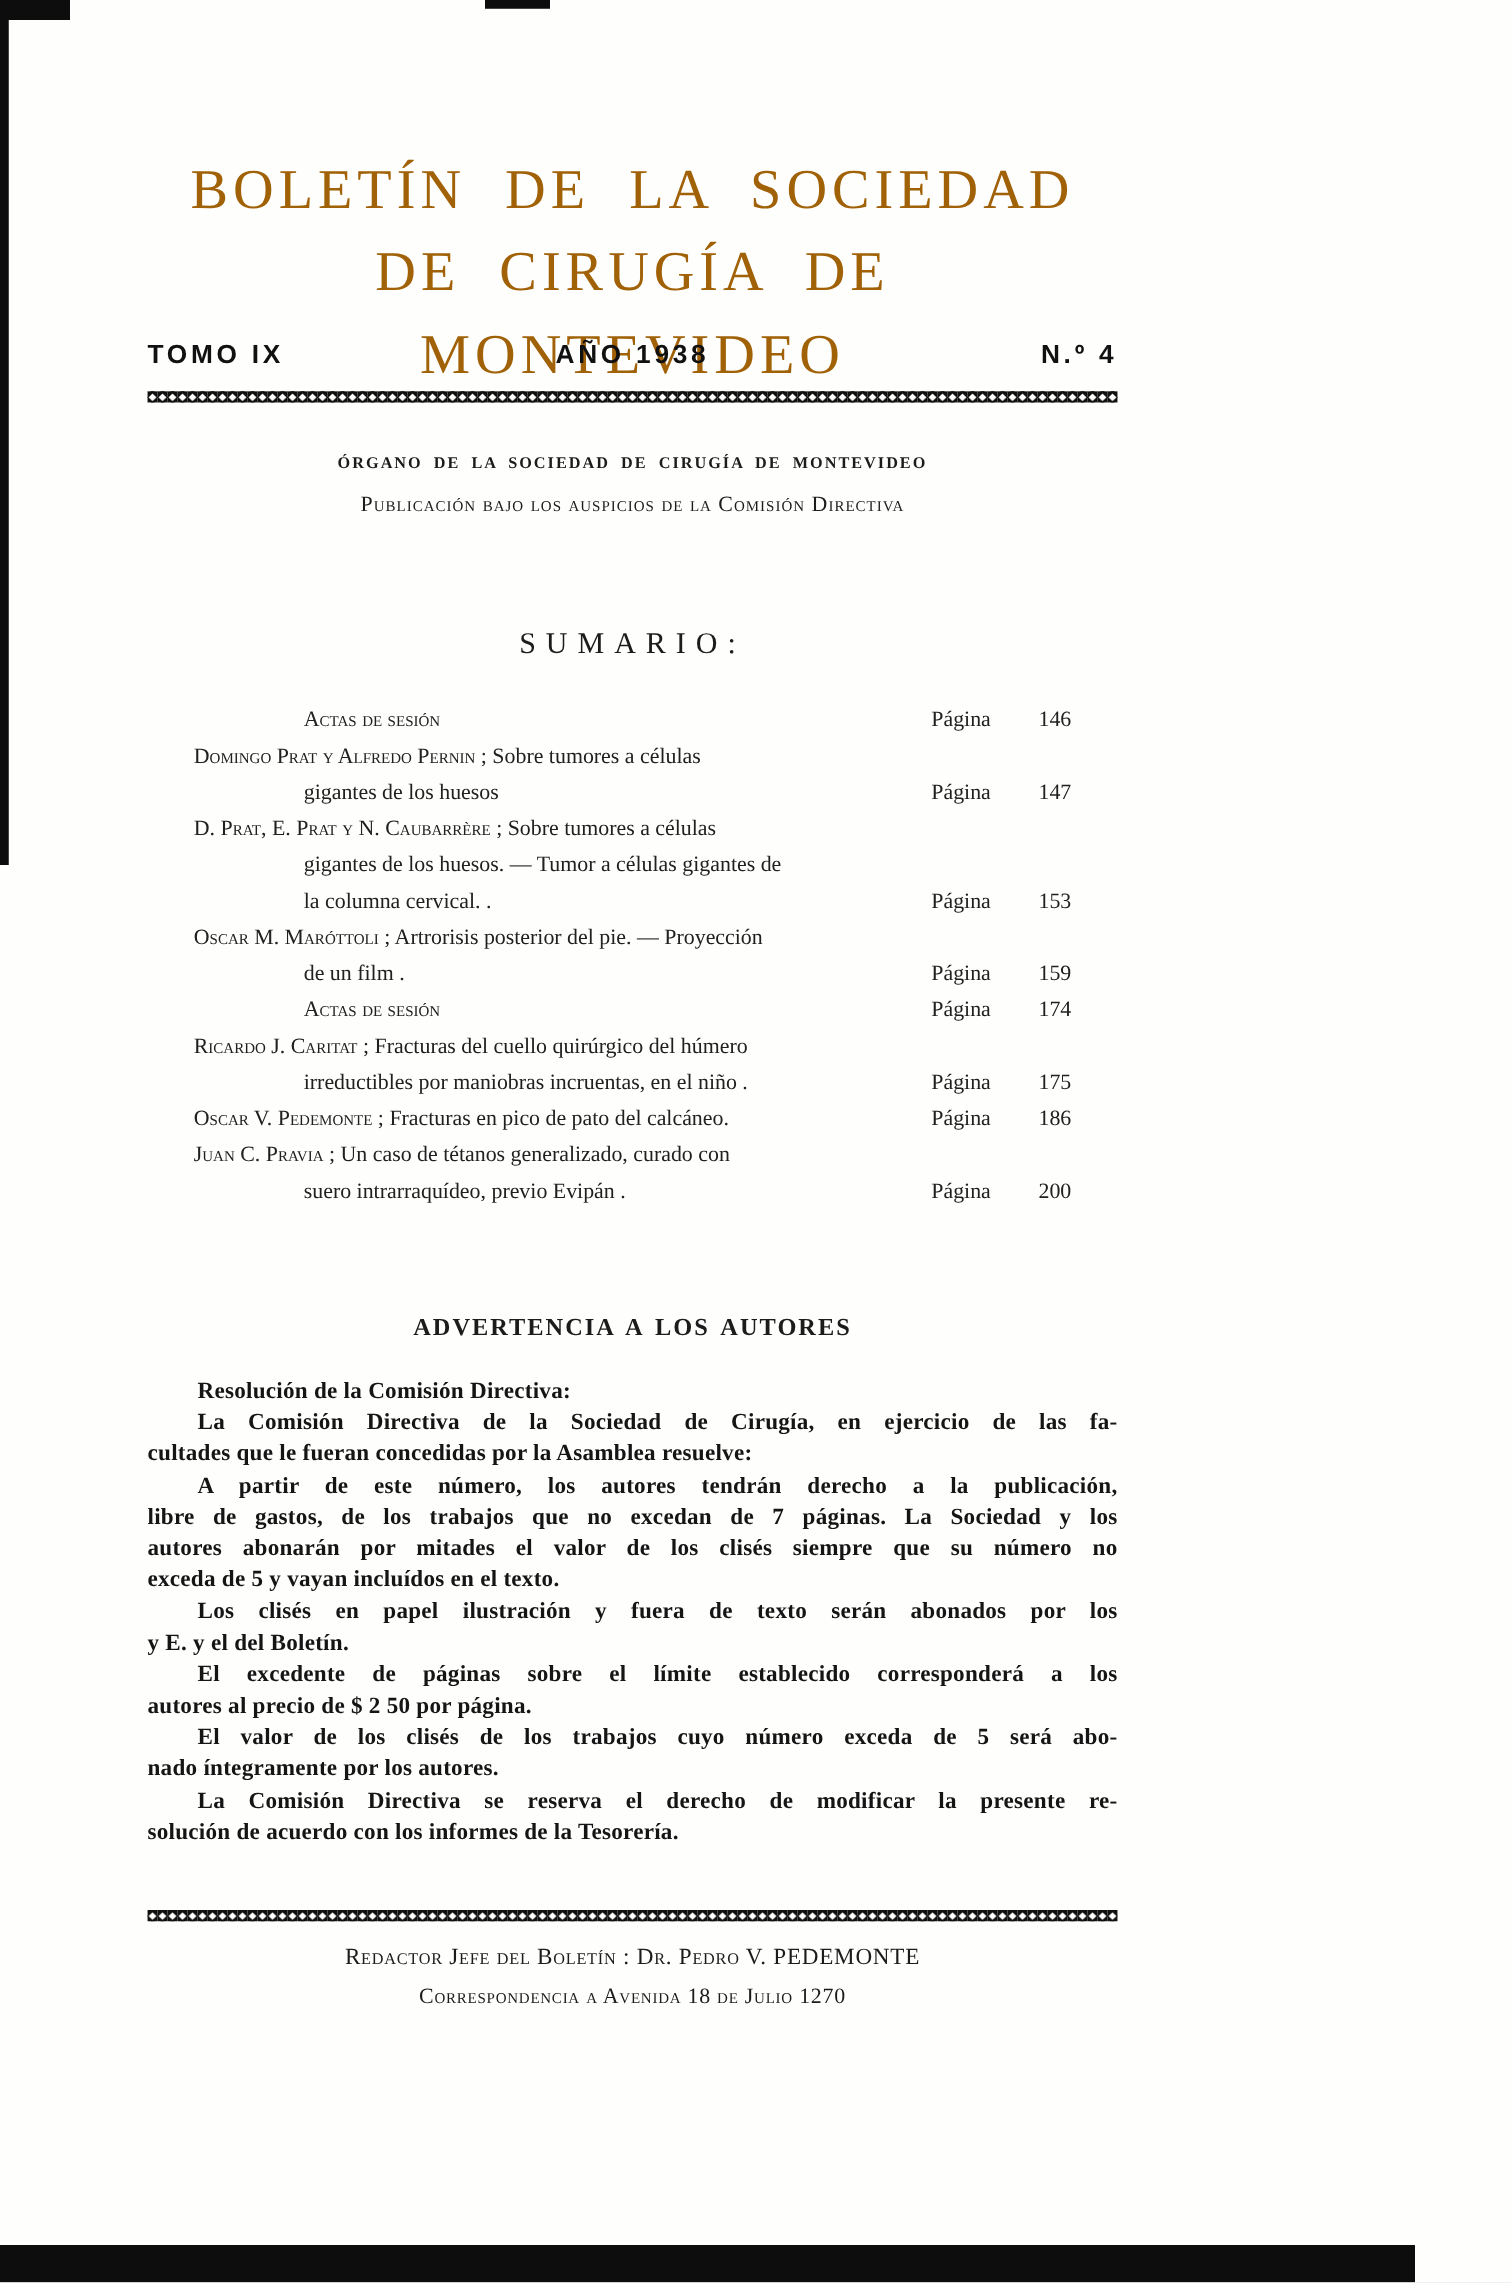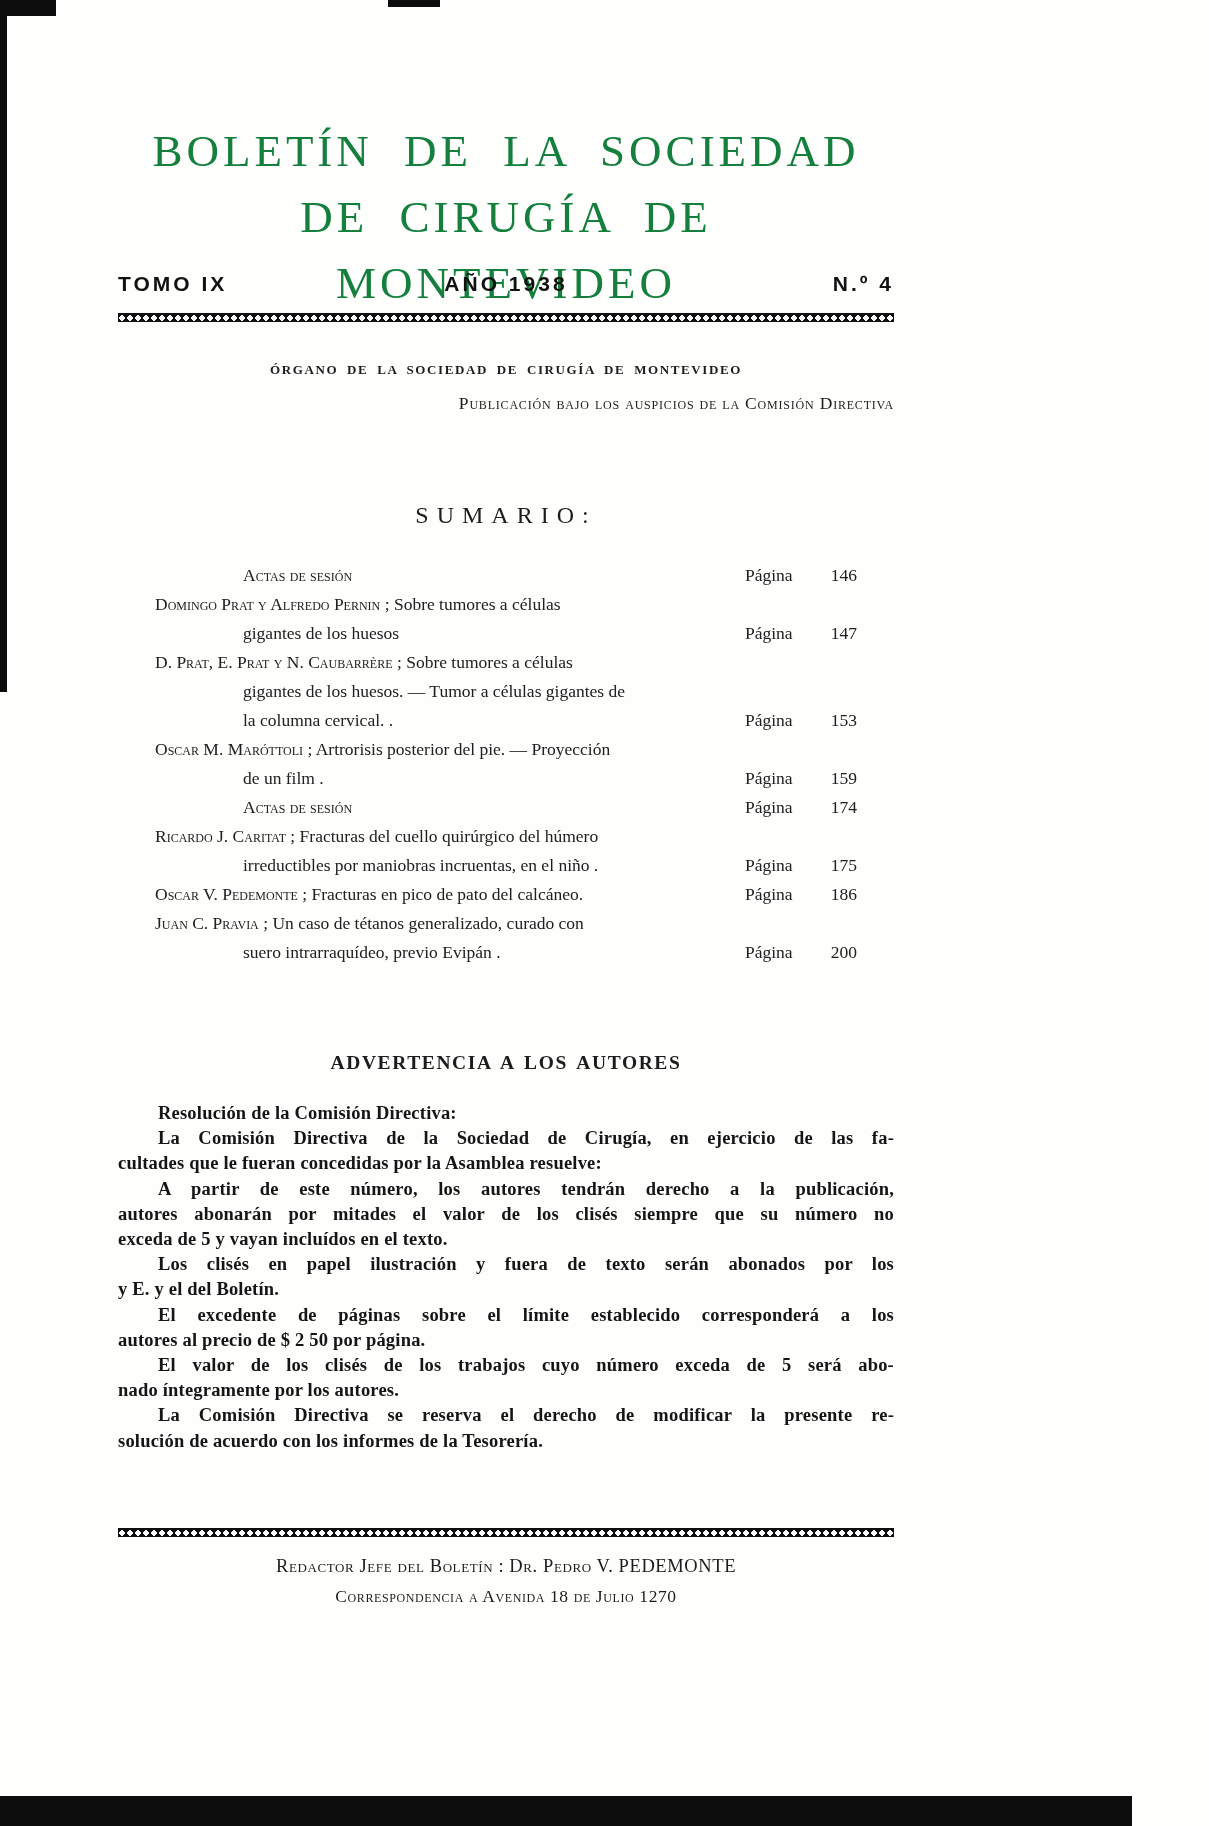--- a/index.html
+++ b/index.html
@@ -17,21 +17,21 @@
   
   .artifact{position:absolute;background:#0d0d0d;}
   .art-corner{left:0;top:0;width:56px;height:16px;}
   .art-leftstrip{left:0;top:0;width:7px;height:692px;}
   .art-topdash{left:388px;top:0;width:52px;height:7px;}
   .art-bottomband{left:0;top:1796px;width:1132px;height:30px;}
   
   .title{
     position:absolute;top:118px;left:0;width:100%;
     text-align:center;font-size:45px;line-height:66px;
-    letter-spacing:4px;word-spacing:16px;color:#15803d;
+    letter-spacing:4px;word-spacing:16px;color:#a16207;
   }
   .tomo-row{
     position:absolute;top:272px;left:0;width:100%;
     display:flex;align-items:flex-end;
     font-family:"Liberation Sans","DejaVu Sans",sans-serif;
     font-weight:700;font-size:21px;letter-spacing:3px;color:#111;
   }
   .tomo-row .cell{width:33.33%;}
   .tomo-row .c{text-align:center;}
   .tomo-row .r{text-align:right;}
@@ -42,21 +42,21 @@
       repeating-linear-gradient(-45deg,#101010 0 3.5px,transparent 3.5px 8px);
     background-size:8px 9px;
   }
   .rz-top{top:313px;}
   .rz-bottom{top:1528px;}
   .organ1{
     position:absolute;top:362px;left:0;width:100%;text-align:center;
     font-weight:700;font-size:13px;letter-spacing:1.6px;word-spacing:4px;
   }
   .organ2{
-    position:absolute;top:393px;left:0;width:100%;text-align:right;
+    position:absolute;top:393px;left:0;width:100%;text-align:center;
     font-variant:small-caps;font-size:17.5px;letter-spacing:.8px;
   }
   
   .sumario-h{
     position:absolute;top:502px;left:0;width:100%;text-align:center;
     font-size:24px;letter-spacing:8px;
   }
   .toc{
     position:absolute;top:561px;left:37px;width:702px;
     font-size:17.5px;line-height:29px;color:#202020;
@@ -201,20 +201,21 @@
           </div>
         </div>
       </div>
 
     <div class="adv-h">ADVERTENCIA A LOS AUTORES</div>
     <div class="adv-body">
         <div class="adv-line first last">Resolución de la Comisión Directiva:</div>
         <div class="adv-line first">La Comisión Directiva de la Sociedad de Cirugía, en ejercicio de las fa-</div>
         <div class="adv-line last">cultades que le fueran concedidas por la Asamblea resuelve:</div>
         <div class="adv-line first">A partir de este número, los autores tendrán derecho a la publicación,</div>
+        <div class="adv-line">libre de gastos, de los trabajos que no excedan de 7 páginas. La Sociedad y los</div>
         <div class="adv-line">autores abonarán por mitades el valor de los clisés siempre que su número no</div>
         <div class="adv-line last">exceda de 5 y vayan incluídos en el texto.</div>
         <div class="adv-line first">Los clisés en papel ilustración y fuera de texto serán abonados por los</div>
         <div class="adv-line last">y E. y el del Boletín.</div>
         <div class="adv-line first">El excedente de páginas sobre el límite establecido corresponderá a los</div>
         <div class="adv-line last">autores al precio de $ 2 50 por página.</div>
         <div class="adv-line first">El valor de los clisés de los trabajos cuyo número exceda de 5 será abo-</div>
         <div class="adv-line last">nado íntegramente por los autores.</div>
         <div class="adv-line first">La Comisión Directiva se reserva el derecho de modificar la presente re-</div>
         <div class="adv-line last">solución de acuerdo con los informes de la Tesorería.</div>

